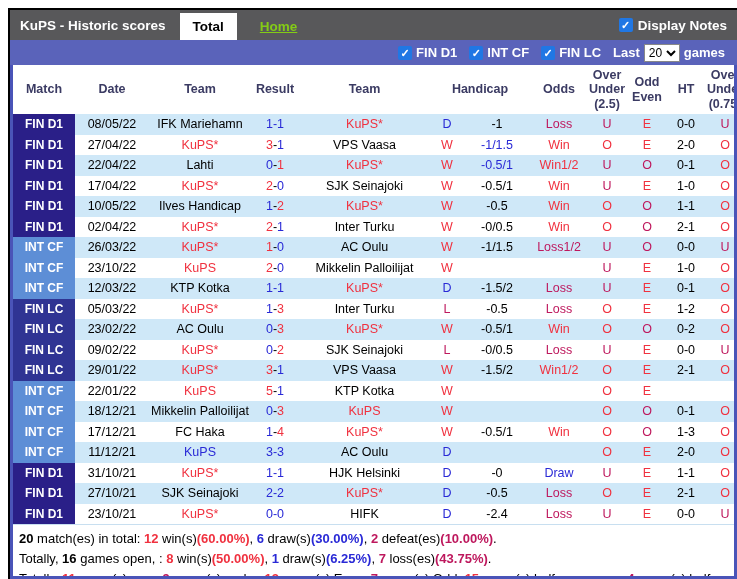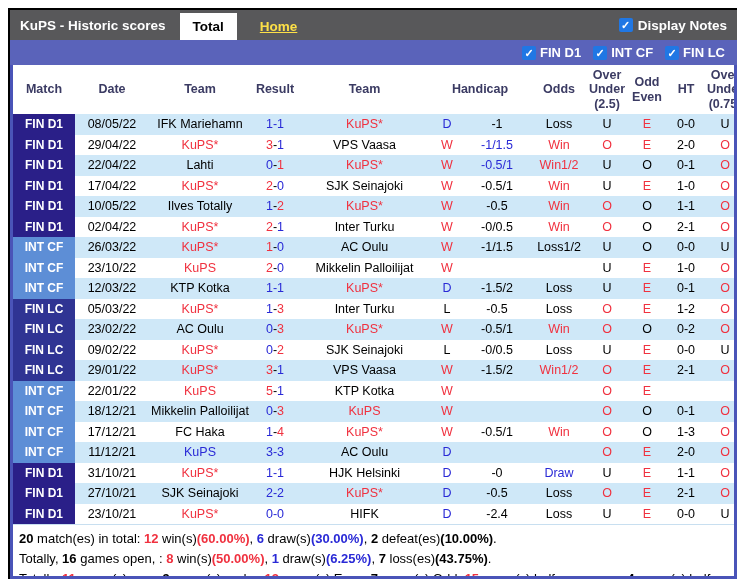--- a/index.html
+++ b/index.html
@@ -10,21 +10,21 @@
     display: flex; flex-direction: column; overflow: hidden;
   }
   
   #topbar {
     height: 30px; background: #58585a; display: flex; align-items: stretch;
     color: #fff; font-weight: bold; font-size: 13.5px; flex: 0 0 auto;
   }
   #topbar .title { display:flex; align-items:center; padding:0 14px 0 10px; }
   .tab { display:flex; align-items:center; padding:8px 13px; margin-top:3px; cursor:pointer; }
   .tab.active { background:#fff; color:#000; }
-  .tab.link { margin-left:10px; text-decoration:underline; color:#fde047; }
+  .tab.link { margin-left:10px; text-decoration:underline; color:#84cc16; }
   #topbar .spacer { flex:1; }
   #topbar .notes { display:flex; align-items:center; gap:5px; padding-right:10px; }
   .cb {
     display:inline-block; width:14px; height:14px; background:#2077e4;
     color:#fff; font-size:11px; line-height:14px; text-align:center;
     border-radius:2px; font-weight:bold; cursor:pointer; flex:0 0 auto;
   }
   
   #filterbar {
     height: 25px; background:#5a63ba; color:#fff; font-weight:bold; font-size:13px;
@@ -51,21 +51,21 @@
     font-size:12.5px; text-align:center; vertical-align:middle;
     height:20.5px; overflow:hidden; white-space:nowrap;
   }
   tr.odd td { background:#cfe8f8; }
   tr.even td { background:#ffffff; }
   td.lgc { color:#fff; font-weight:bold; font-size:12px; }
   tr td.bg-d1 { background:#2a1f88; }
   tr td.bg-lc { background:#2f3493; }
   tr td.bg-cf { background:#5d8ed6; }
   .c-red { color:#f0313f; }
-  .c-green { color:#000000; }
+  .c-green { color:#be185d; }
   .c-blue { color:#2929d6; }
   .c-black { color:#000; }
   
   #footer { border-top:1px solid #c8dff0; padding:4px 0 2px 6px; background:#fff; }
   #footer .fline { font-size:13px; line-height:20px; color:#000; white-space:nowrap; }
   #footer b { font-weight:bold; }
 </style>
 </head>
 <body>
 
@@ -87,20 +87,25 @@
       <span class="cb">✓</span>
       <span>FIN D1</span>
     </span>
     <span class="grp">
       <span class="cb">✓</span>
       <span>INT CF</span>
     </span>
     <span class="grp">
       <span class="cb">✓</span>
       <span>FIN LC</span>
+    </span>
+    <span class="grp">
+      <span>Last</span>
+      <select id="games-select"><option>20</option></select>
+      <span>games</span>
     </span>
   </div>
 
   <div id="panel">
     <table>
       <colgroup>
         <col style="width:62px">
           <col style="width:74px">
           <col style="width:102px">
         <col style="width:48px">
@@ -138,21 +143,21 @@
             <td><span class="c-blue">D</span></td>
             <td><span class="c-black">-1</span></td>
             <td><span class="c-green">Loss</span></td>
             <td><span class="c-green">U</span></td>
             <td><span class="c-red">E</span></td>
             <td>0-0</td>
             <td><span class="c-green">U</span></td>
           </tr>
           <tr class="even">
             <td class="lgc bg-d1">FIN D1</td>
-            <td>29/04/22</td>
+            <td>27/04/22</td>
             <td><span class="c-red">KuPS*</span></td>
             <td><span class="c-red">3</span><span class="c-black">-</span><span class="c-blue">1</span></td>
             <td><span class="c-black">VPS Vaasa</span></td>
             <td><span class="c-red">W</span></td>
             <td><span class="c-blue">-1/1.5</span></td>
             <td><span class="c-red">Win</span></td>
             <td><span class="c-red">O</span></td>
             <td><span class="c-red">E</span></td>
             <td>2-0</td>
             <td><span class="c-red">O</span></td>
@@ -181,21 +186,21 @@
             <td><span class="c-black">-0.5/1</span></td>
             <td><span class="c-red">Win</span></td>
             <td><span class="c-green">U</span></td>
             <td><span class="c-red">E</span></td>
             <td>1-0</td>
             <td><span class="c-red">O</span></td>
           </tr>
           <tr class="odd">
             <td class="lgc bg-d1">FIN D1</td>
             <td>10/05/22</td>
-            <td><span class="c-black">Ilves Totally</span></td>
+            <td><span class="c-black">Ilves Handicap</span></td>
             <td><span class="c-blue">1</span><span class="c-black">-</span><span class="c-red">2</span></td>
             <td><span class="c-red">KuPS*</span></td>
             <td><span class="c-red">W</span></td>
             <td><span class="c-black">-0.5</span></td>
             <td><span class="c-red">Win</span></td>
             <td><span class="c-red">O</span></td>
             <td><span class="c-green">O</span></td>
             <td>1-1</td>
             <td><span class="c-red">O</span></td>
           </tr>

